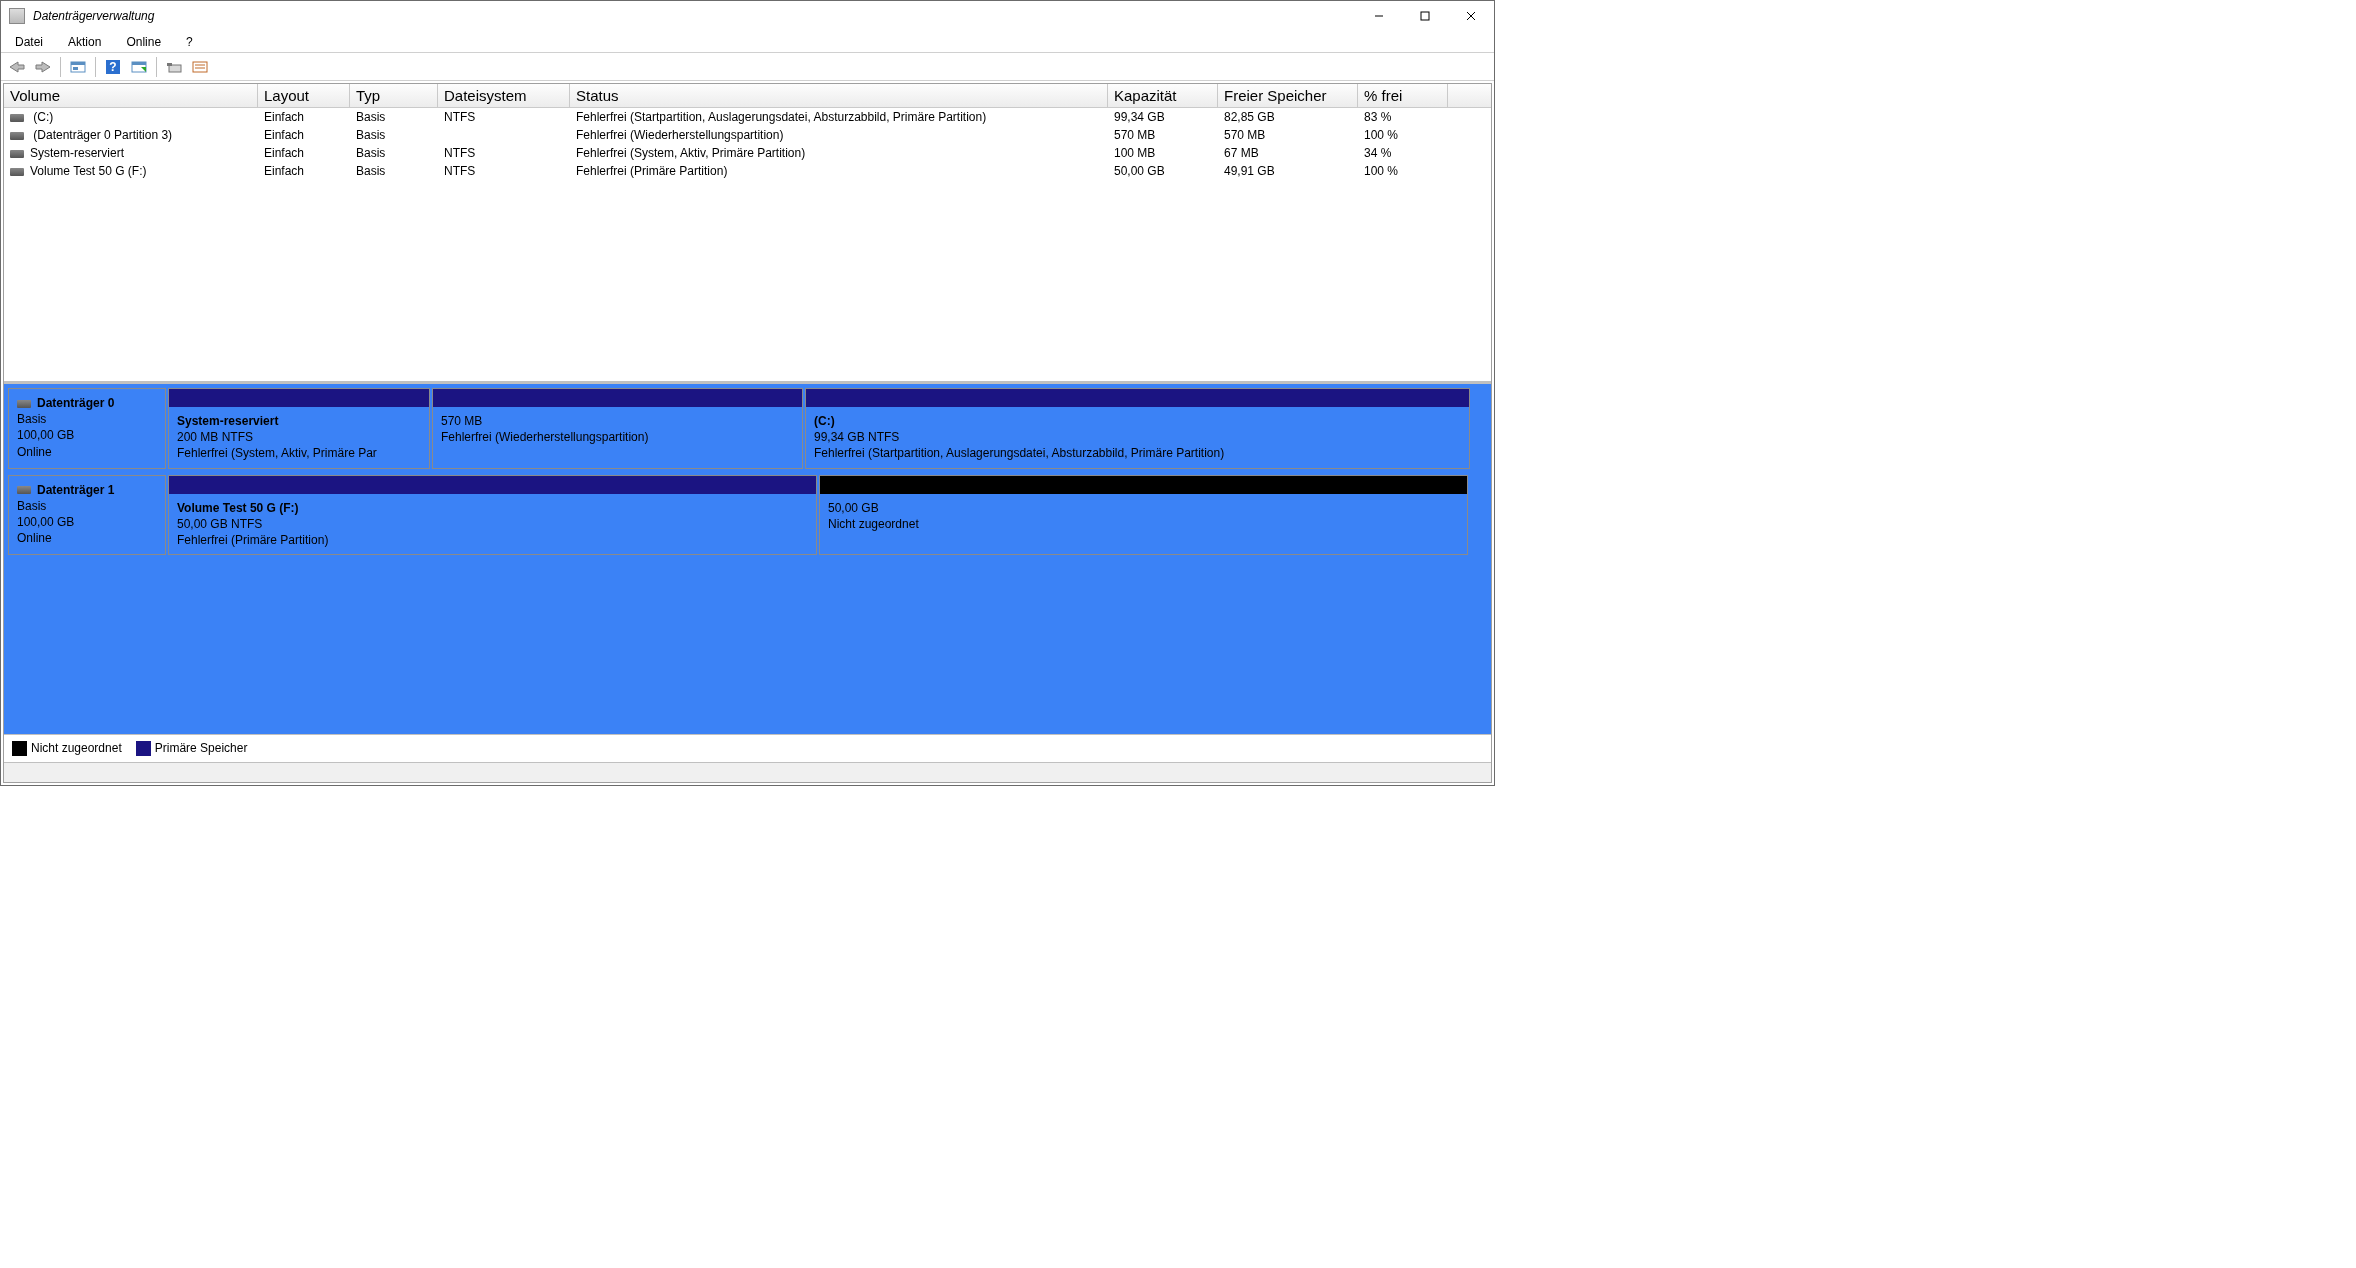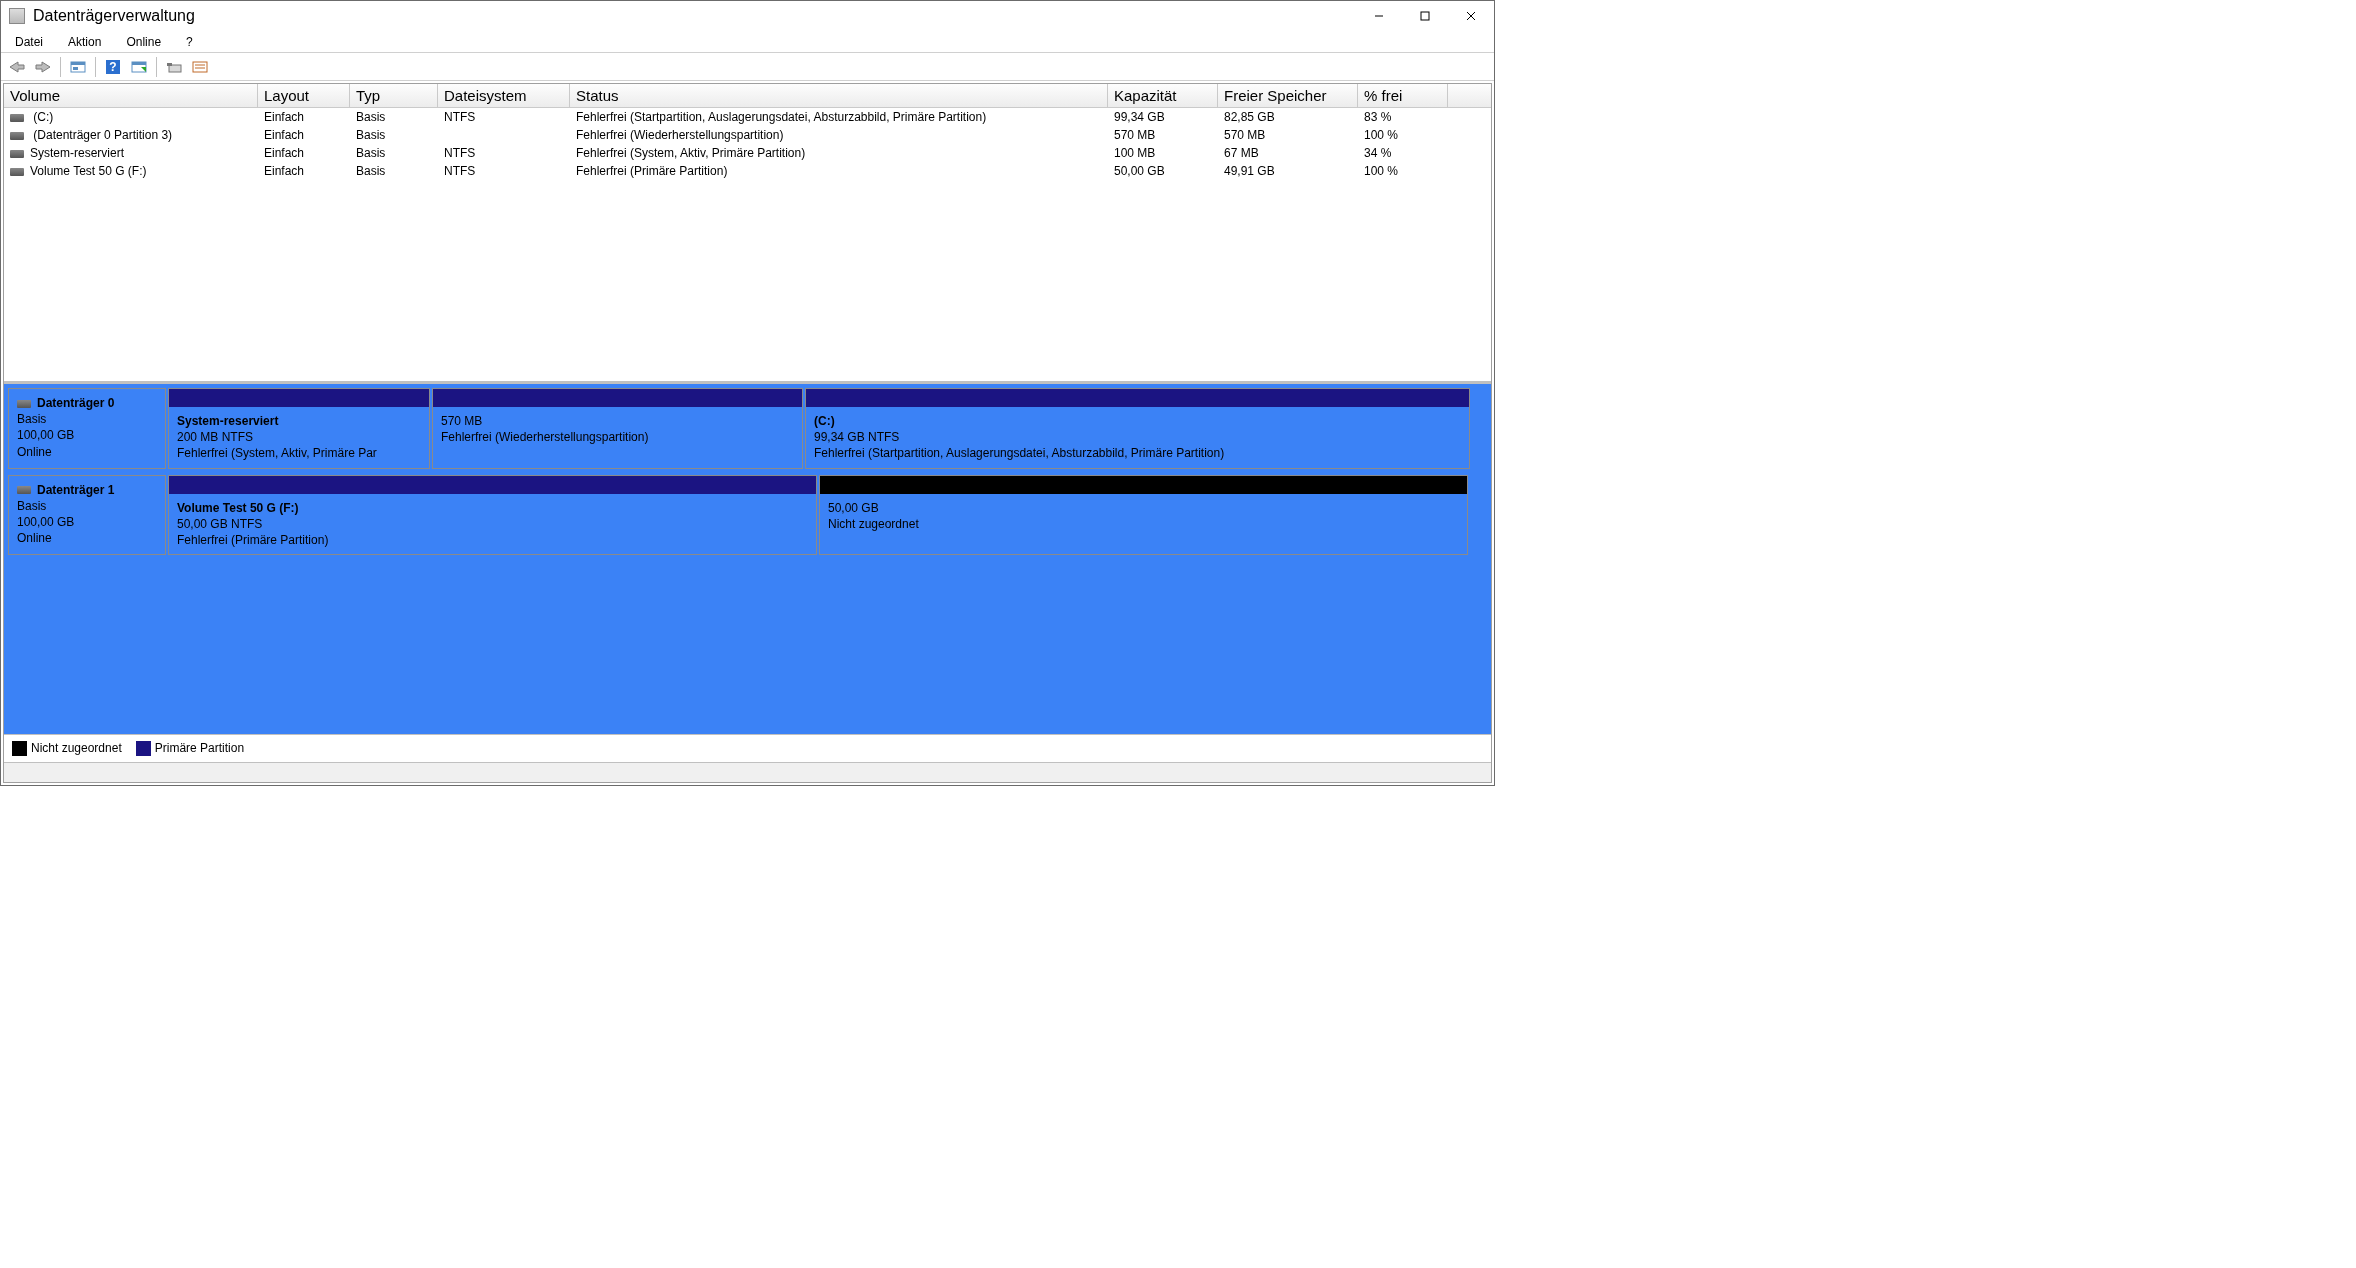--- a/index.html
+++ b/index.html
@@ -23,21 +23,21 @@
     display: flex; align-items: center;
     padding: 0 0 0 8px;
     background: #fff;
   }
   .titlebar .app-icon {
     width: 16px; height: 16px; margin-right: 8px;
     background: linear-gradient(#ddd,#bbb);
     border:1px solid #888;
     display:inline-block;
   }
-  .titlebar .title { flex: 1; font-size: 16px; }
+  .titlebar .title { flex: 1; font-size: 12px; font-style: italic; }
   .winbtns { display: flex; }
   .winbtn {
     width: 46px; height: 30px;
     display: flex; align-items: center; justify-content: center;
     font-family: "Segoe UI Symbol", sans-serif;
     font-size: 11px;
   }
 
   
   .menubar {
@@ -336,19 +336,19 @@
               <div class="part" style="width: 649px;">
                 <div class="part-top unalloc"></div>
                 <div class="part-body"><span>50,00 GB</span><br><span>Nicht zugeordnet</span></div>
               </div>
             </div>
           </div>
         </div>
 
       <div class="legend">
         <span><span class="sw unalloc"></span><span>Nicht zugeordnet</span></span>
-        <span><span class="sw primary"></span><span>Primäre Partition</span></span>
+        <span><span class="sw primary"></span><span>Primäre Speicher</span></span>
       </div>
 
       <div class="statusbar"></div>
     </div>
   </div>
 </div>
 
 </body></html>

